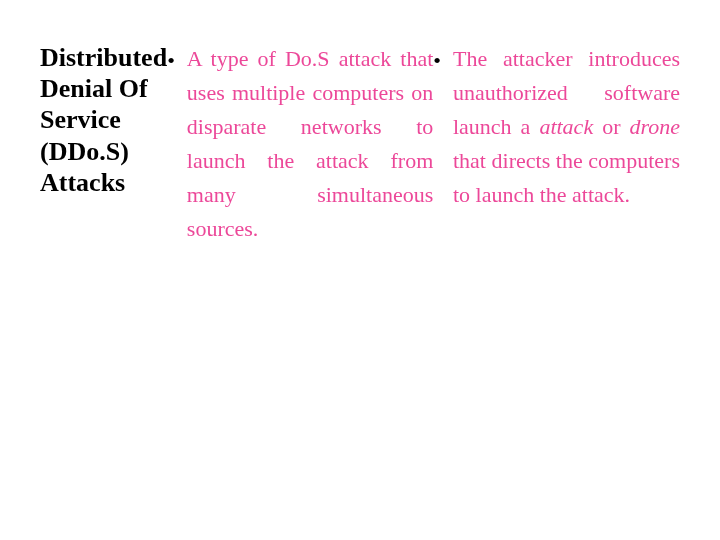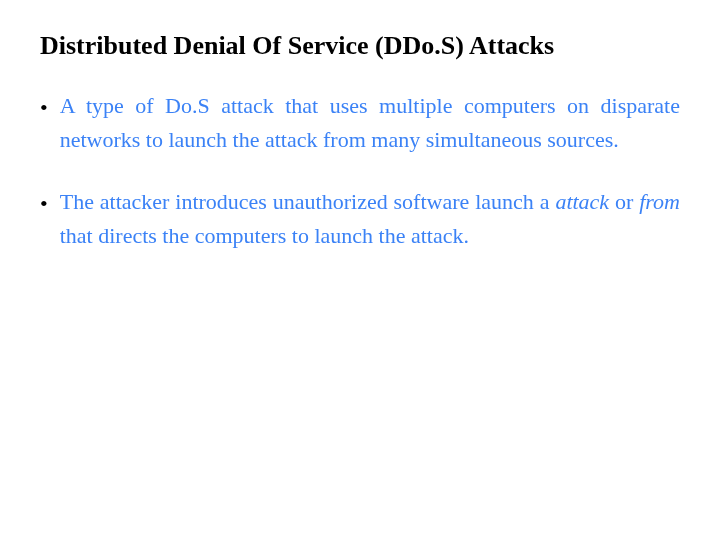--- a/index.html
+++ b/index.html
@@ -13,23 +13,23 @@
       height: 540px;
       background-color: #ffffff;
       font-family: 'Times New Roman', Times, serif;
       overflow: hidden;
     }
 
     .slide-container {
       width: 720px;
       height: 540px;
       background-color: #ffffff;
-      padding: 30px 40px 30px 40px;
+      padding: 42px 40px 30px 40px;
       display: flex;
-      flex-direction: column;
+      flex-direction: row;
       justify-content: flex-start;
     }
 
     .slide-title {
       font-size: 26px;
       font-weight: bold;
       color: #000000;
       margin-bottom: 28px;
       line-height: 1.2;
       text-align: left;
@@ -51,21 +51,21 @@
       line-height: 1.5;
       margin-right: 12px;
       margin-top: 2px;
       color: #000000;
       flex-shrink: 0;
     }
 
     .bullet-text {
       font-size: 22px;
       line-height: 1.55;
-      color: #3b82f6;
+      color: #ec4899;
       text-align: justify;
     }
 
     .bullet-text em {
       font-style: italic;
     }
   </style>
 </head>
 <body>
 
@@ -77,18 +77,18 @@
     <div class="bullet-item">
       <span class="bullet-dot">•</span>
       <span class="bullet-text">A type of Do.S attack that uses multiple computers on disparate networks to launch the attack from many simultaneous sources.</span>
     </div>
   </div>
 
   <div class="bullet-section">
     <div class="bullet-item">
       <span class="bullet-dot">•</span>
       <span class="bullet-text">
-        <span>The attacker introduces unauthorized software launch a </span><em>attack</em><span> or </span><em>from</em><span> that directs the computers to launch the attack.</span>
+        <span>The attacker introduces unauthorized software launch a </span><em>attack</em><span> or </span><em>drone</em><span> that directs the computers to launch the attack.</span>
       </span>
     </div>
   </div>
 
 </div>
 
 </body></html>

